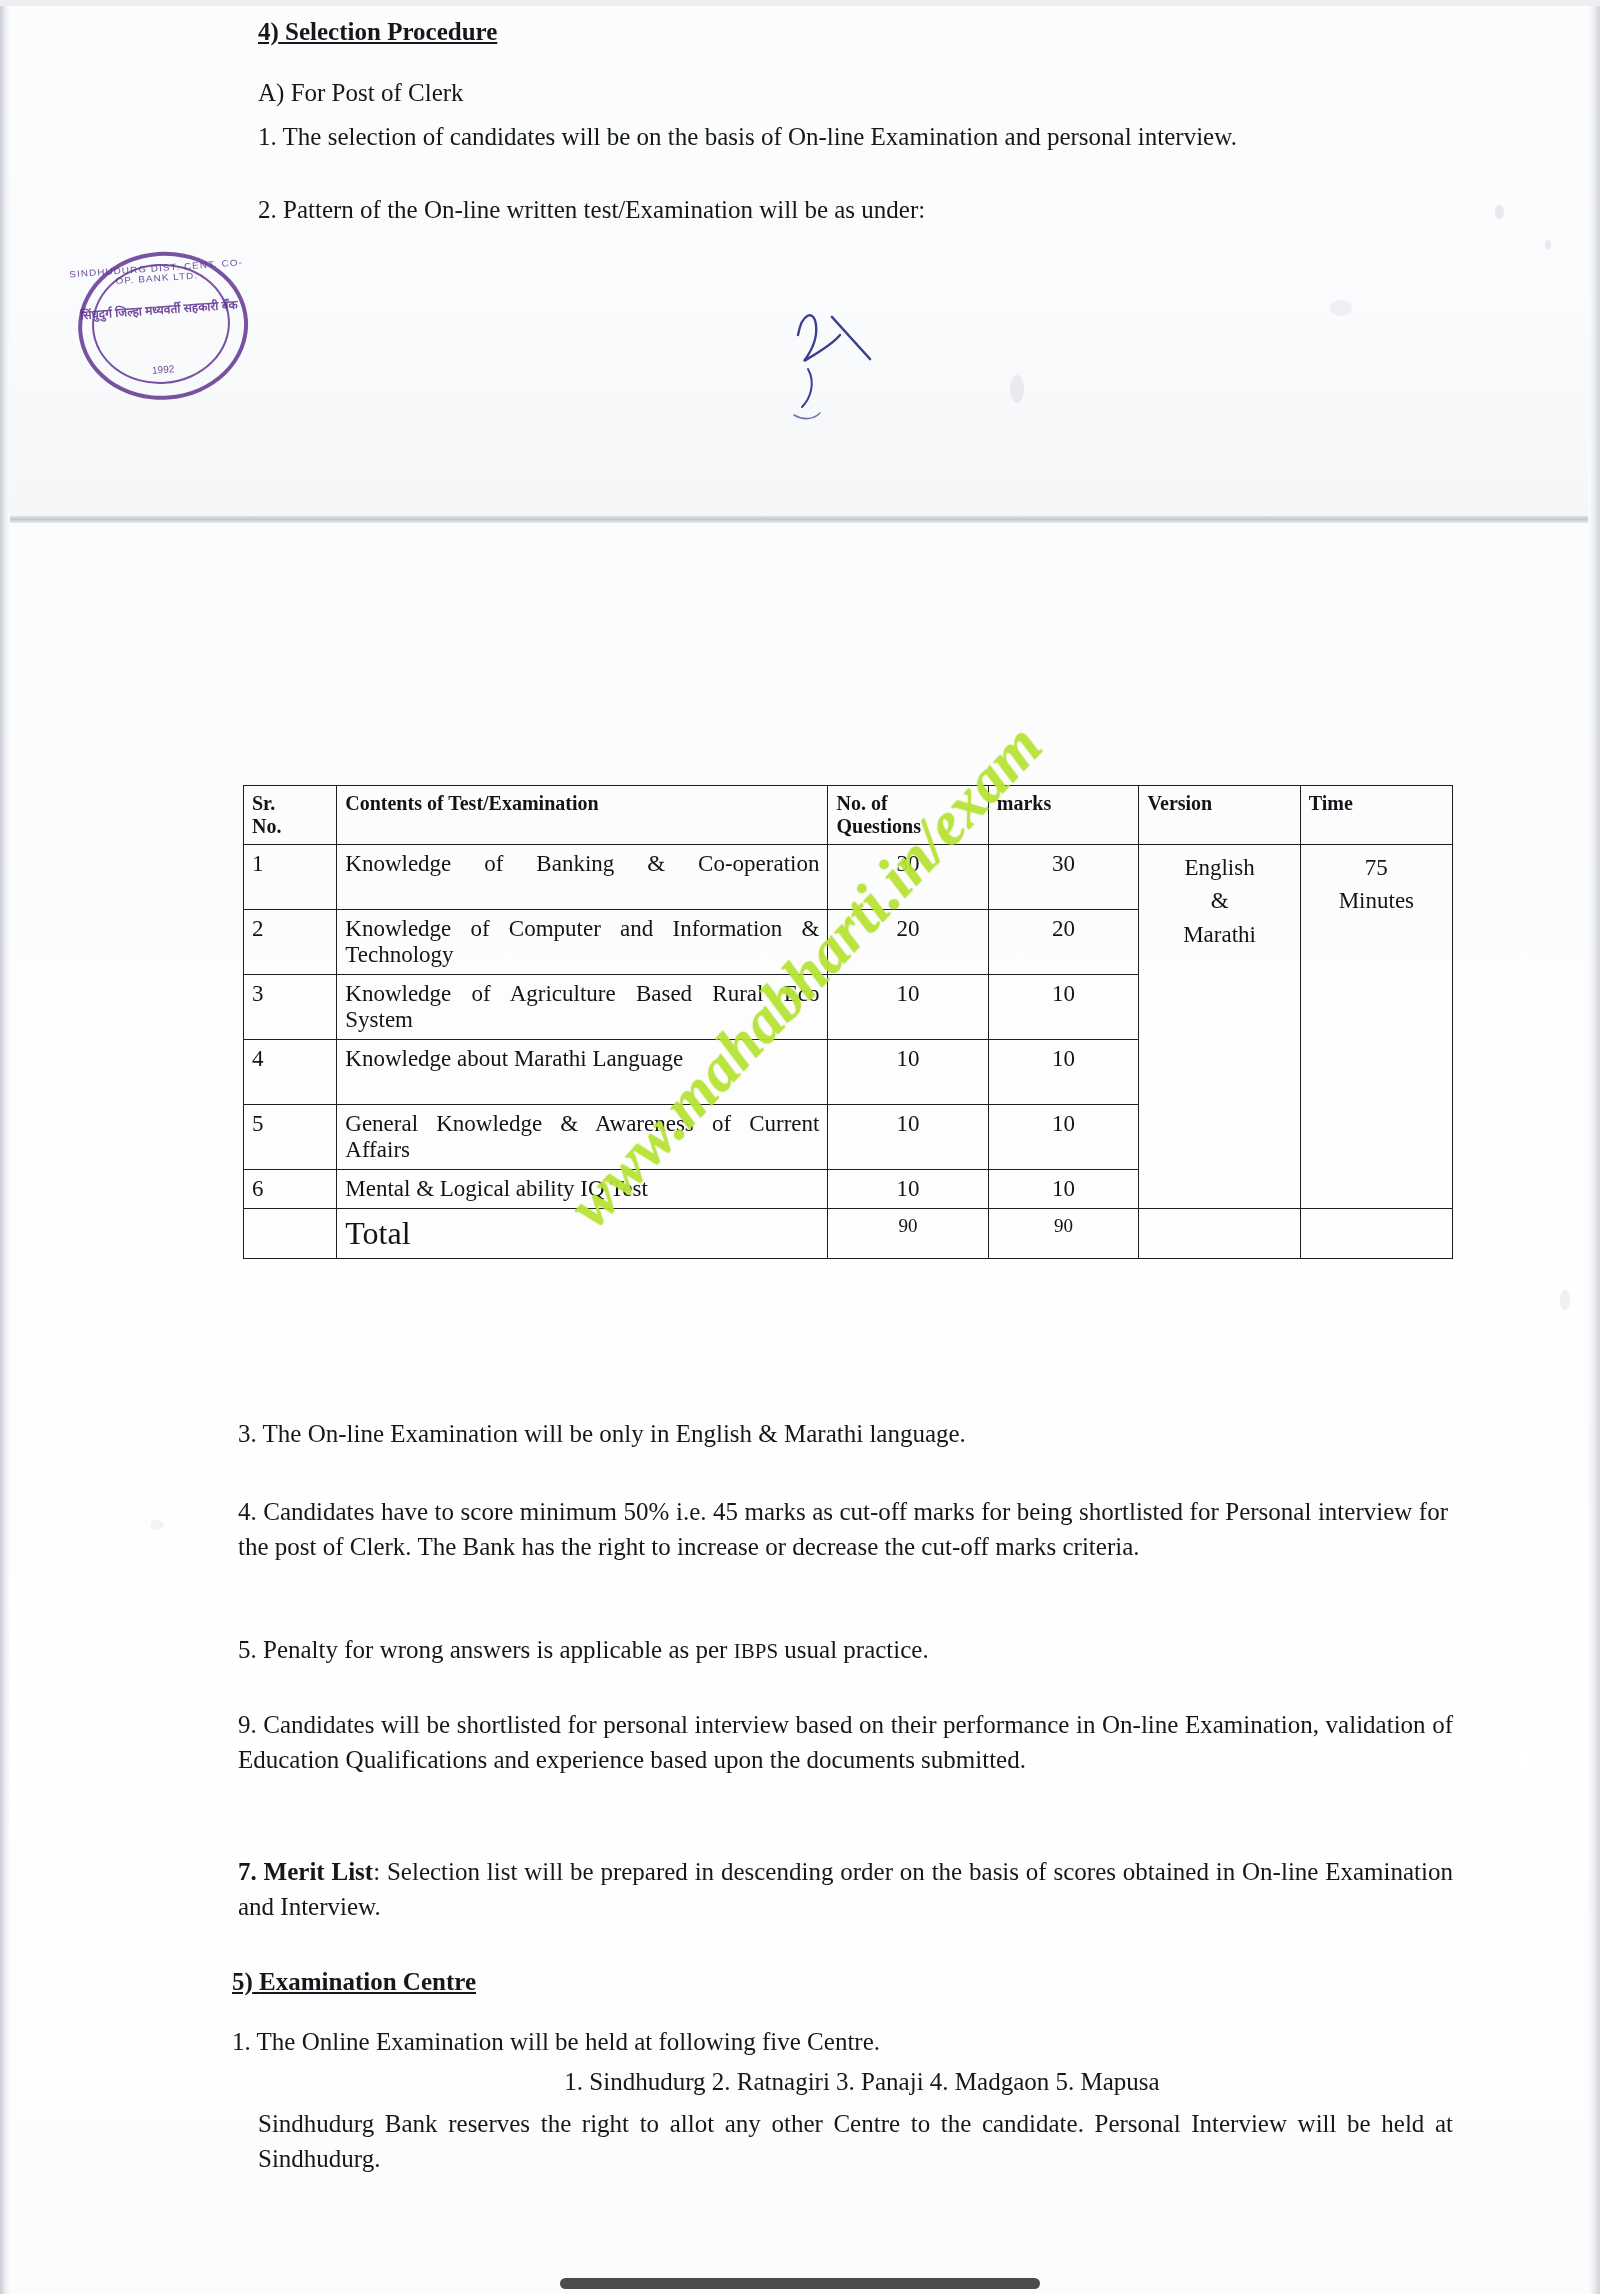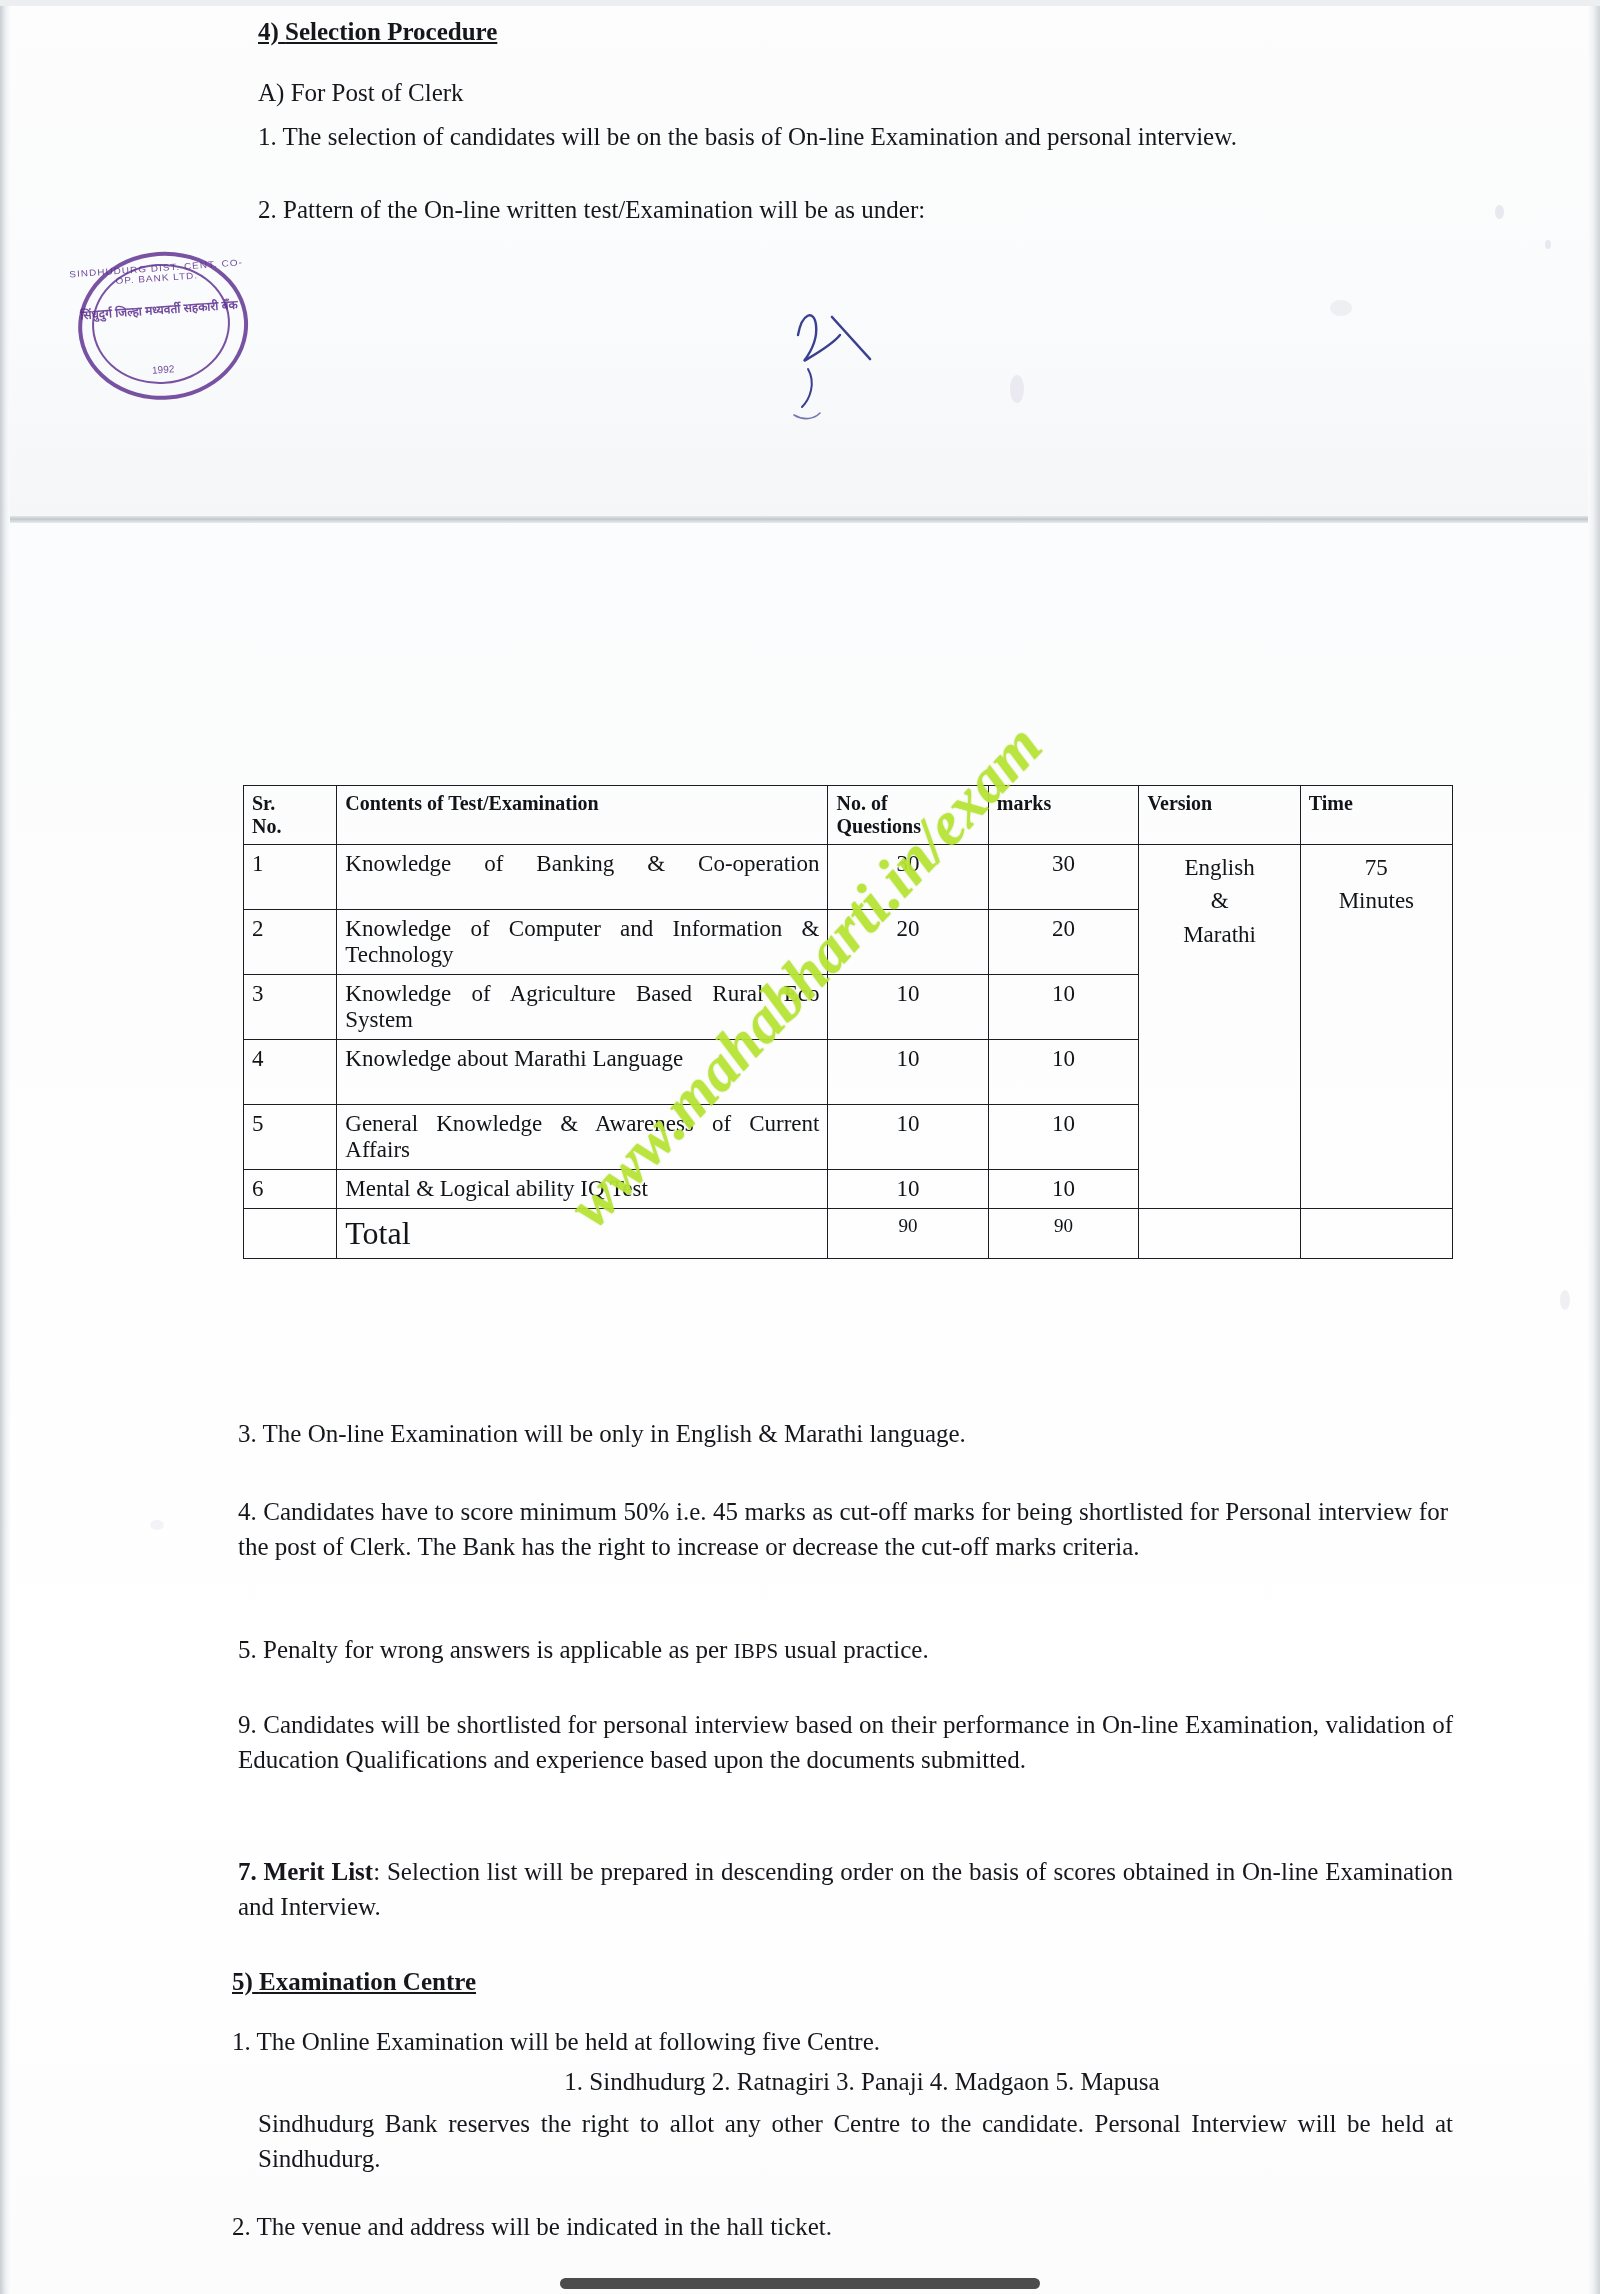--- a/index.html
+++ b/index.html
@@ -346,18 +346,17 @@
     <div class="heading" style="left:232px; top:1968px;">
       <span class="u"><span>5)</span> <span>Examination Centre</span></span>
     </div>
 
     <div class="para" style="left:232px; top:2025px; width:1240px;">1. The Online Examination will be held at following five Centre.</div>
 
     <div class="para" style="left:262px; top:2065px; width:1200px;text-align:center;">1. Sindhudurg     2. Ratnagiri  3. Panaji    4. Madgaon     5. Mapusa</div>
 
     <div class="para just" style="left:258px; top:2107px; width:1195px;">Sindhudurg Bank reserves the right to allot any other Centre to the candidate. Personal Interview will be held at Sindhudurg.</div>
 
-    <div class="para" style="left:232px; top:2210px; width:1240px;">2. The venue and address will be indicated in the hall ticket.</div>
 
   </div>
 
   <div class="scrollbar"></div>
 </div>
 
 </body></html>

